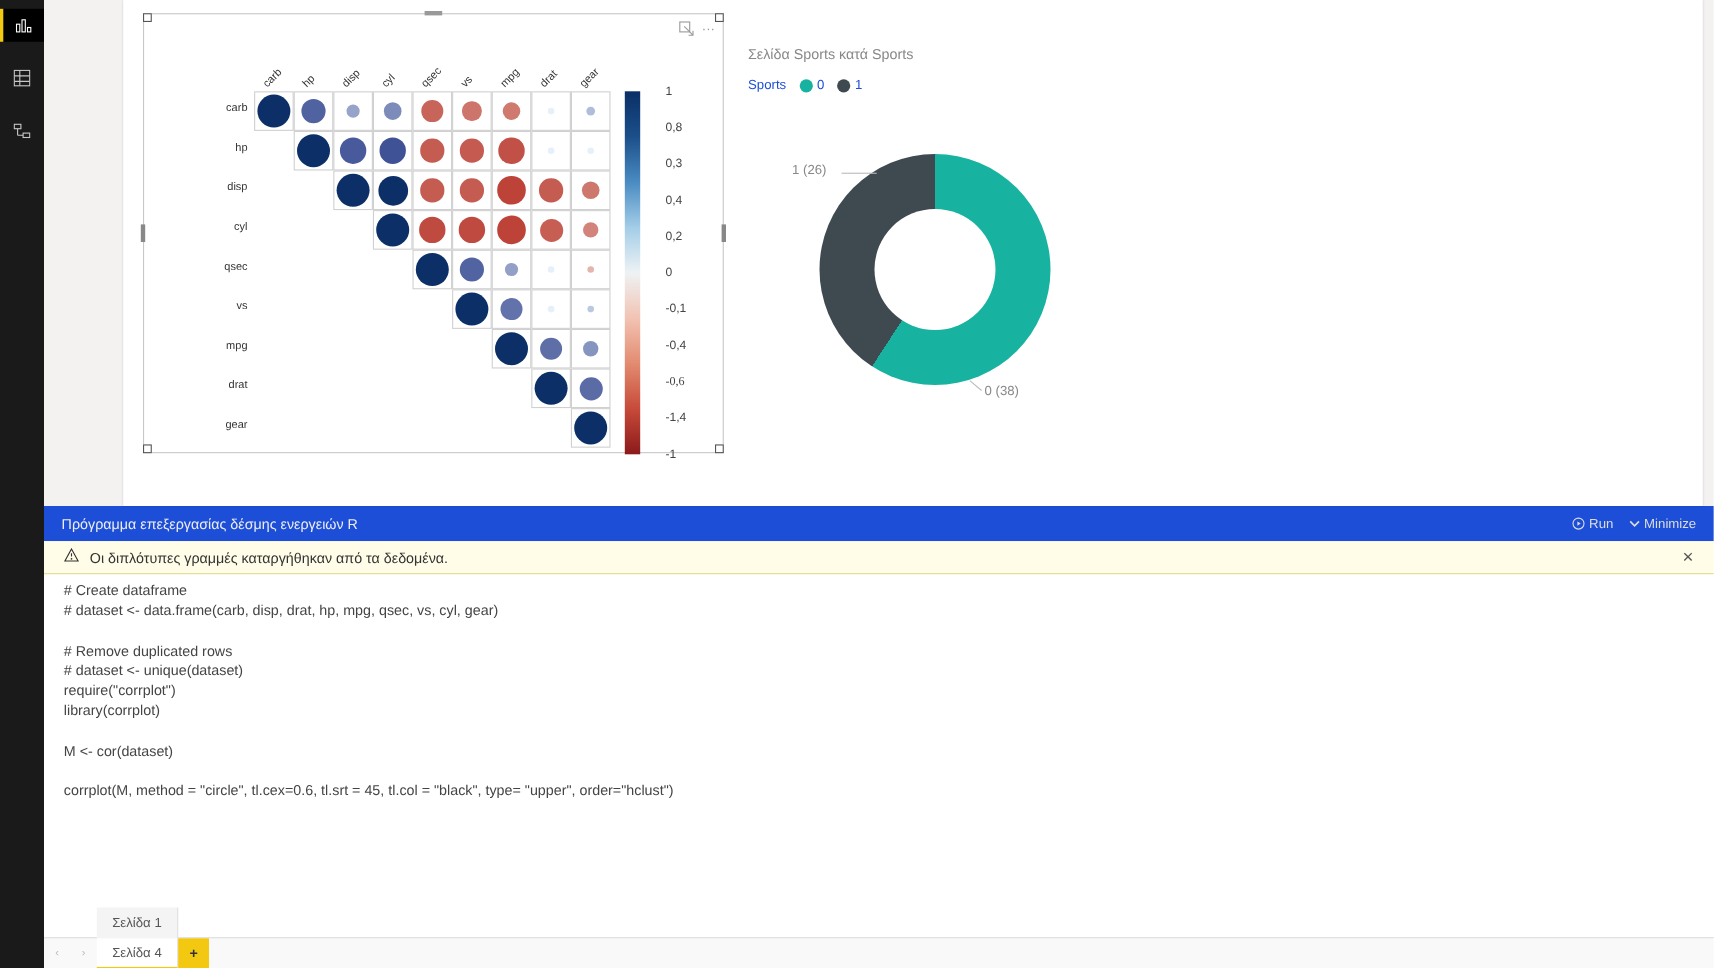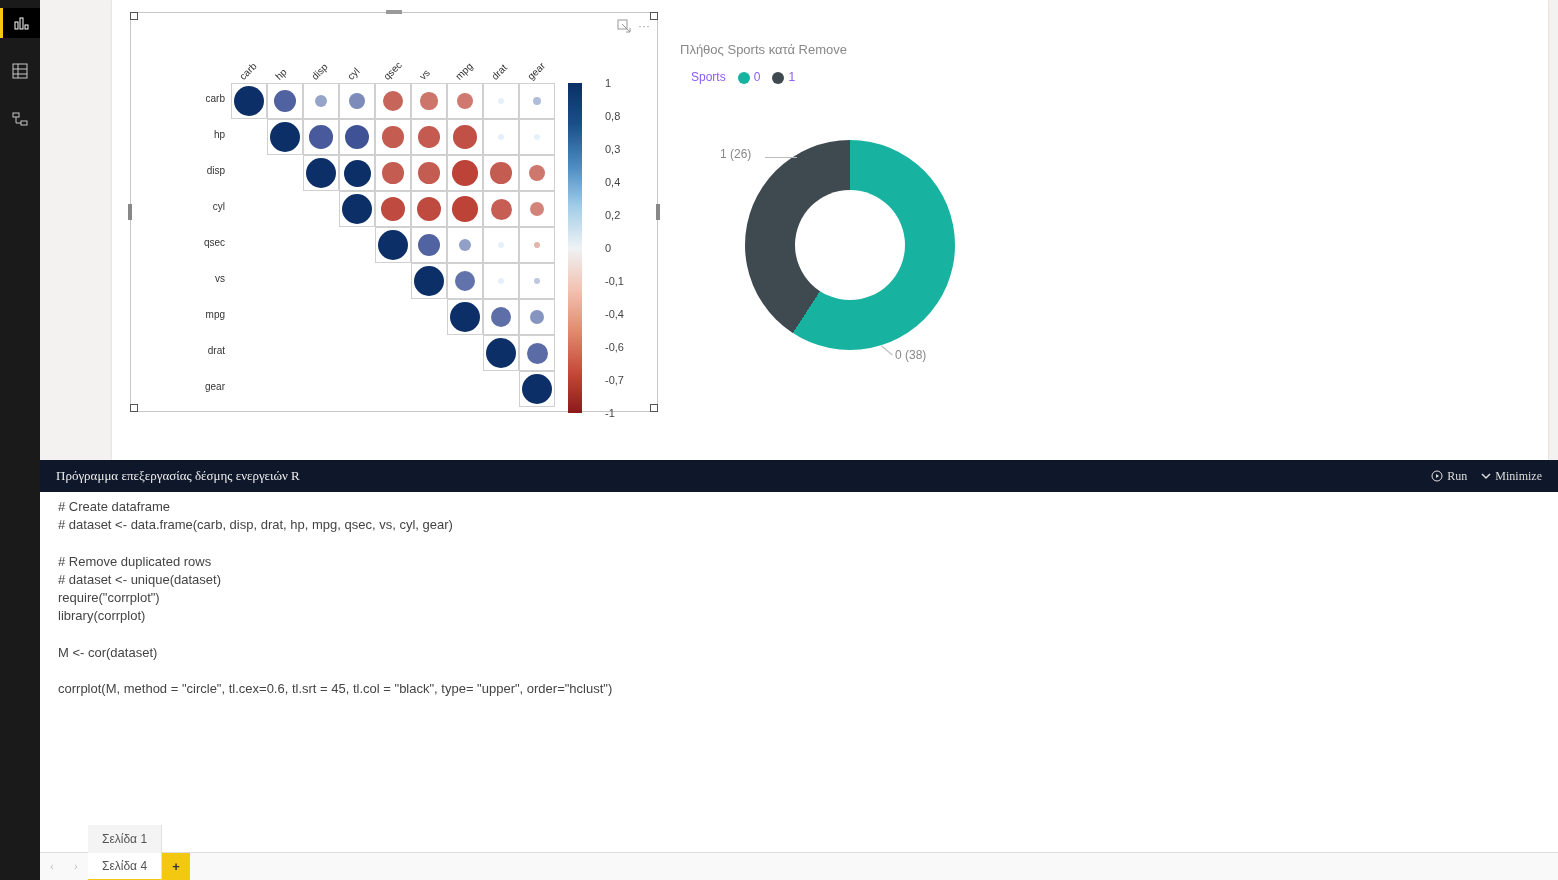--- a/index.html
+++ b/index.html
@@ -23,32 +23,32 @@
   .visual-header{position:absolute;top:6px;right:6px;display:flex;gap:6px;align-items:center;opacity:.6;}
   .visual-header .hicon{width:14px;height:14px;display:flex;align-items:center;justify-content:center;font-size:12px;color:#555;}
   .corr-circle{position:absolute;border-radius:50%;}
   .colorbar{position:absolute;top:70px;right:75px;width:14px;height:330px;
     background:linear-gradient(to bottom,#0b2f66,#1b4f8a,#4a8bc2,#a3cde8,#eef2f4,#f2c3b3,#e28b70,#c74a3a,#8b1a1a);}
   .colorbar-ticks{position:absolute;right:52px;top:70px;height:330px;font-size:11px;color:#444;}
   .colorbar-ticks div{position:absolute;transform:translateY(-50%);}
 
   
   .donut-title{position:absolute;top:42px;left:640px;color:#888;font-size:13px;}
-  .donut-legend{position:absolute;top:70px;left:640px;color:#8b5cf6;font-size:12px;display:flex;gap:12px;align-items:center;margin-left:11px;}
+  .donut-legend{position:absolute;top:70px;left:640px;color:#1d4ed8;font-size:12px;display:flex;gap:12px;align-items:center;}
   .legend-swatch{display:inline-block;width:12px;height:12px;border-radius:50%;margin-right:4px;vertical-align:middle;}
   .donut-wrap{position:absolute;top:140px;left:705px;width:210px;height:210px;}
   .donut{width:210px;height:210px;border-radius:50%;
     background:conic-gradient(#17b2a0 0deg 213deg, #3e4a50 213deg 360deg);
     display:flex;align-items:center;justify-content:center;}
   .donut-hole{width:110px;height:110px;border-radius:50%;background:#fff;}
   .donut-label{position:absolute;color:#888;font-size:12px;white-space:nowrap;}
   .donut-leader{position:absolute;background:#bbb;height:1px;}
 
   
-  .script-header{height:32px;background:#0f172a;color:#eee;display:flex;align-items:center;padding:0 16px;justify-content:space-between;flex:0 0 32px;font-family:Liberation Serif, serif;}
+  .script-header{height:32px;background:#1d4ed8;color:#eee;display:flex;align-items:center;padding:0 16px;justify-content:space-between;flex:0 0 32px;}
   .script-header .actions{display:flex;gap:14px;align-items:center;font-size:12px;color:#ddd;}
   .script-header .actions .act{display:flex;align-items:center;gap:4px;cursor:pointer;}
   .warning-bar{background:#fffde7;border-bottom:1px solid #e0dc90;padding:6px 18px;display:flex;align-items:center;justify-content:space-between;color:#333;flex:0 0 auto;}
   .warning-bar .wicon{margin-right:6px;}
   .code-area{flex:1;padding:6px 18px;font-family:"Segoe UI",Arial,sans-serif;font-size:13px;color:#444;line-height:1.4;white-space:pre;overflow:auto;}
 
   
   .page-tabs{flex:0 0 28px;height:28px;border-top:1px solid #ddd;display:flex;align-items:center;background:#f9f9f9;}
   .page-nav{width:24px;height:28px;display:flex;align-items:center;justify-content:center;color:#bbb;font-size:10px;}
   .page-tab{height:28px;padding:0 14px;display:flex;align-items:center;border-right:1px solid #e1e1e1;font-size:12px;color:#555;background:#f4f4f4;}
@@ -223,27 +223,27 @@
         <div class="colorbar"></div>
         <div class="colorbar-ticks" id="cbar-ticks">
             <div style="top: 0%;">1</div>
             <div style="top: 10%;">0,8</div>
             <div style="top: 20%;">0,3</div>
             <div style="top: 30%;">0,4</div>
             <div style="top: 40%;">0,2</div>
             <div style="top: 50%;">0</div>
             <div style="top: 60%;">-0,1</div>
             <div style="top: 70%;">-0,4</div>
-            <div style="top: 80%;">-0,6</div>
-            <div style="top: 90%;">-0,7</div>
+            <div style="top: 80%; font-family: Liberation Serif, serif;">-0,6</div>
+            <div style="top: 90%;">-1,4</div>
             <div style="top: 100%;">-1</div>
           </div>
       </div>
 
-      <div class="donut-title">Πλήθος Sports κατά Remove</div>
+      <div class="donut-title">Σελίδα Sports κατά Sports</div>
       <div class="donut-legend">
         <span>Sports</span>
         <span><span class="legend-swatch" style="background:#17b2a0"></span><span>0</span></span>
         <span><span class="legend-swatch" style="background:#3e4a50"></span><span>1</span></span>
       </div>
       <div class="donut-wrap">
         <div class="donut">
             <div class="donut-hole"></div>
           </div>
       </div>
@@ -266,20 +266,33 @@
         </span>
         <span class="act">
           <svg width="10" height="10" viewBox="0 0 10 10">
               <path d="M1 3 L5 7 L9 3" fill="none" stroke="#ddd" stroke-width="1.5"></path>
             </svg>
           <span>Minimize</span>
         </span>
       </div>
     </div>
 
+    <div class="warning-bar">
+      <span>
+        <span class="wicon">
+          <svg width="14" height="14" viewBox="0 0 14 14">
+              <path d="M7 1 L13 12 H1 Z" fill="none" stroke="#333"></path>
+              <line x1="7" y1="5" x2="7" y2="8" stroke="#333"></line>
+              <circle cx="7" cy="10" r="0.8" fill="#333"></circle>
+            </svg>
+        </span>
+        <span>Οι διπλότυπες γραμμές καταργήθηκαν από τα δεδομένα.</span>
+      </span>
+      <span style="cursor:pointer;font-size:13px;color:#555;">✕</span>
+    </div>
 
     <div class="code-area"># Create dataframe
 # dataset &lt;- data.frame(carb, disp, drat, hp, mpg, qsec, vs, cyl, gear)
 
 # Remove duplicated rows
 # dataset &lt;- unique(dataset)
 require("corrplot")
 library(corrplot)
 
 M &lt;- cor(dataset)

